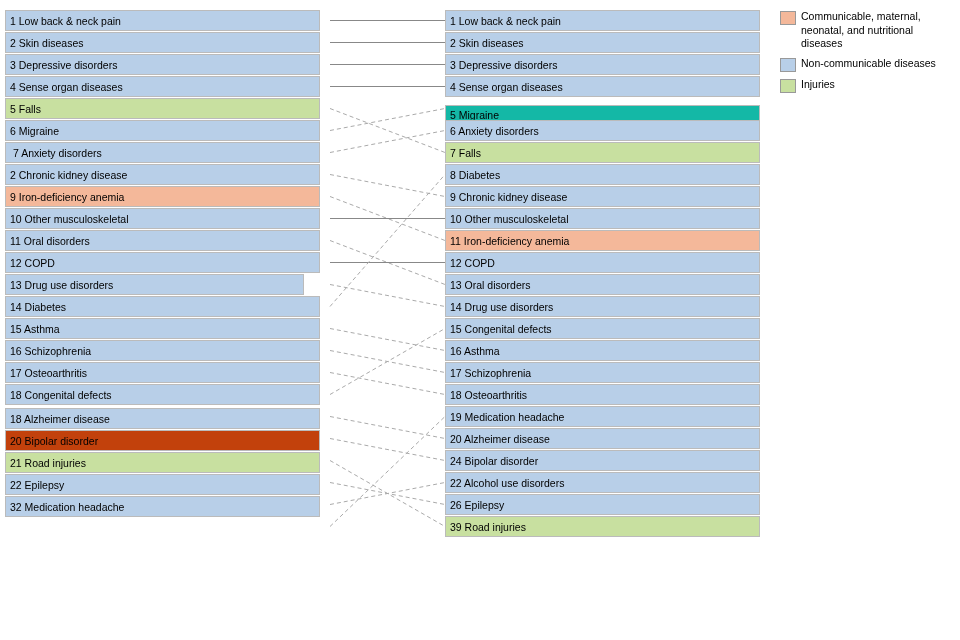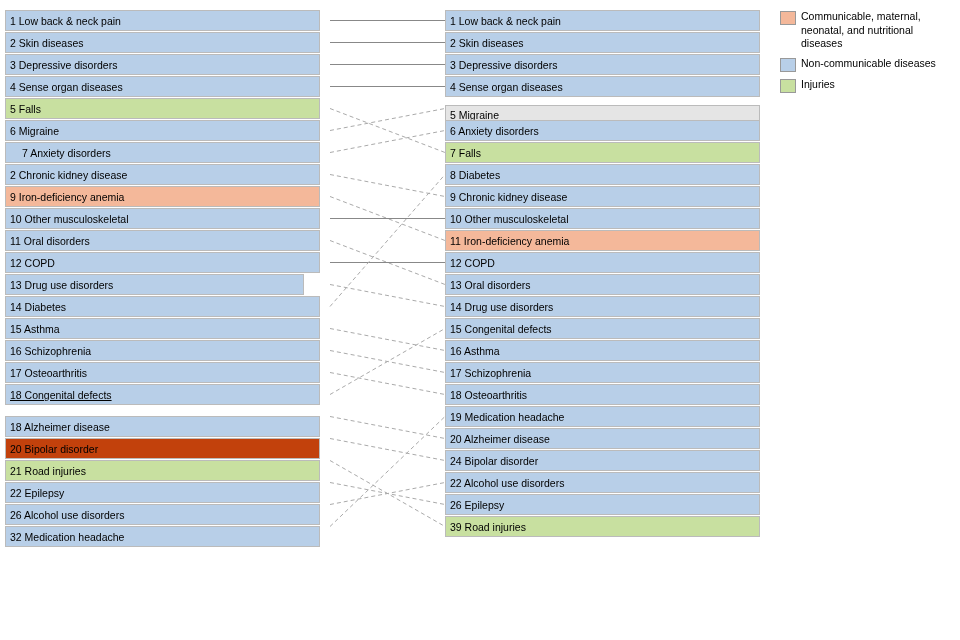--- a/index.html
+++ b/index.html
@@ -43,21 +43,21 @@
         <div style="height: 21px; margin-bottom: 1px; display: flex; align-items: center;">
           <div style="height: 21px; width: 315px; display: flex; align-items: center; padding-left: 4px; font-size: 10.5px; background: rgb(184, 207, 232); border: 1px solid rgb(187, 187, 187);">4 Sense organ diseases</div>
         </div>
         <div style="height: 21px; margin-bottom: 1px; display: flex; align-items: center;">
           <div style="height: 21px; width: 315px; display: flex; align-items: center; padding-left: 4px; font-size: 10.5px; background: rgb(200, 224, 160); border: 1px solid rgb(187, 187, 187);">5 Falls</div>
         </div>
         <div style="height: 21px; margin-bottom: 1px; display: flex; align-items: center;">
           <div style="height: 21px; width: 315px; display: flex; align-items: center; padding-left: 4px; font-size: 10.5px; background: rgb(184, 207, 232); border: 1px solid rgb(187, 187, 187);">6 Migraine</div>
         </div>
         <div style="height: 21px; margin-bottom: 1px; display: flex; align-items: center;">
-          <div style="height: 21px; width: 315px; display: flex; align-items: center; padding-left: 16px; font-size: 10.5px; background: rgb(184, 207, 232); border: 1px solid rgb(187, 187, 187);">7 Anxiety disorders</div>
+          <div style="height: 21px; width: 315px; display: flex; align-items: center; padding-left: 7px; font-size: 10.5px; background: rgb(184, 207, 232); border: 1px solid rgb(187, 187, 187);">7 Anxiety disorders</div>
         </div>
         <div style="height: 21px; margin-bottom: 1px; display: flex; align-items: center;">
           <div style="height: 21px; width: 315px; display: flex; align-items: center; padding-left: 4px; font-size: 10.5px; background: rgb(184, 207, 232); border: 1px solid rgb(187, 187, 187);">2 Chronic kidney disease</div>
         </div>
         <div style="height: 21px; margin-bottom: 1px; display: flex; align-items: center;">
           <div style="height: 21px; width: 315px; display: flex; align-items: center; padding-left: 4px; font-size: 10.5px; background: rgb(244, 184, 154); border: 1px solid rgb(187, 187, 187);">9 Iron-deficiency anemia</div>
         </div>
         <div style="height: 21px; margin-bottom: 1px; display: flex; align-items: center;">
           <div style="height: 21px; width: 315px; display: flex; align-items: center; padding-left: 4px; font-size: 10.5px; background: rgb(184, 207, 232); border: 1px solid rgb(187, 187, 187);">10 Other musculoskeletal</div>
         </div>
@@ -75,37 +75,34 @@
         </div>
         <div style="height: 21px; margin-bottom: 1px; display: flex; align-items: center;">
           <div style="height: 21px; width: 315px; display: flex; align-items: center; padding-left: 4px; font-size: 10.5px; background: rgb(184, 207, 232); border: 1px solid rgb(187, 187, 187);">15 Asthma</div>
         </div>
         <div style="height: 21px; margin-bottom: 1px; display: flex; align-items: center;">
           <div style="height: 21px; width: 315px; display: flex; align-items: center; padding-left: 4px; font-size: 10.5px; background: rgb(184, 207, 232); border: 1px solid rgb(187, 187, 187);">16 Schizophrenia</div>
         </div>
         <div style="height: 21px; margin-bottom: 1px; display: flex; align-items: center;">
           <div style="height: 21px; width: 315px; display: flex; align-items: center; padding-left: 4px; font-size: 10.5px; background: rgb(184, 207, 232); border: 1px solid rgb(187, 187, 187);">17 Osteoarthritis</div>
         </div>
-        <div style="height: 21px; margin-bottom: 11px; display: flex; align-items: center; text-decoration: underline;">
+        <div style="height: 21px; margin-bottom: 3px; display: flex; align-items: center;">
           <div style="height: 21px; width: 315px; display: flex; align-items: center; padding-left: 4px; font-size: 10.5px; background: rgb(184, 207, 232); border: 1px solid rgb(187, 187, 187);">18 Congenital defects</div>
         </div>
         <div style="height: 21px; margin-bottom: 1px; display: flex; align-items: center;">
           <div style="height: 21px; width: 315px; display: flex; align-items: center; padding-left: 4px; font-size: 10.5px; background: rgb(184, 207, 232); border: 1px solid rgb(187, 187, 187);">18 Alzheimer disease</div>
         </div>
         <div style="height: 21px; margin-bottom: 1px; display: flex; align-items: center;">
           <div style="height: 21px; width: 315px; display: flex; align-items: center; padding-left: 4px; font-size: 10.5px; background: #c2410c; border: 1px solid rgb(187, 187, 187);">20 Bipolar disorder</div>
         </div>
         <div style="height: 21px; margin-bottom: 1px; display: flex; align-items: center;">
           <div style="height: 21px; width: 315px; display: flex; align-items: center; padding-left: 4px; font-size: 10.5px; background: rgb(200, 224, 160); border: 1px solid rgb(187, 187, 187);">21 Road injuries</div>
         </div>
         <div style="height: 21px; margin-bottom: 1px; display: flex; align-items: center;">
           <div style="height: 21px; width: 315px; display: flex; align-items: center; padding-left: 4px; font-size: 10.5px; background: rgb(184, 207, 232); border: 1px solid rgb(187, 187, 187);">22 Epilepsy</div>
-        </div>
-        <div style="height: 21px; margin-bottom: 1px; display: flex; align-items: center;">
-          <div style="height: 21px; width: 315px; display: flex; align-items: center; padding-left: 4px; font-size: 10.5px; background: rgb(184, 207, 232); border: 1px solid rgb(187, 187, 187);">26 Alcohol use disorders</div>
         </div>
         <div style="height: 21px; margin-bottom: 1px; display: flex; align-items: center;">
           <div style="height: 21px; width: 315px; display: flex; align-items: center; padding-left: 4px; font-size: 10.5px; background: rgb(184, 207, 232); border: 1px solid rgb(187, 187, 187);">32 Medication headache</div>
         </div>
       </div>
 
     <svg id="connections-svg" style="width:115px; flex-shrink:0; overflow:visible;" height="538" viewBox="0 0 115 538">
         <line x1="0" y1="10.5" x2="115" y2="10.5" stroke="#888" stroke-width="1" stroke-dasharray="0"></line>
         <line x1="0" y1="32.5" x2="115" y2="32.5" stroke="#888" stroke-width="1" stroke-dasharray="0"></line>
         <line x1="0" y1="54.5" x2="115" y2="54.5" stroke="#888" stroke-width="1" stroke-dasharray="0"></line>
@@ -139,21 +136,21 @@
         <div style="height: 21px; margin-bottom: 1px; display: flex; align-items: center;">
           <div style="height: 21px; width: 315px; display: flex; align-items: center; padding-left: 4px; font-size: 10.5px; background: rgb(184, 207, 232); border: 1px solid rgb(187, 187, 187);">2 Skin diseases</div>
         </div>
         <div style="height: 21px; margin-bottom: 1px; display: flex; align-items: center;">
           <div style="height: 21px; width: 315px; display: flex; align-items: center; padding-left: 4px; font-size: 10.5px; background: rgb(184, 207, 232); border: 1px solid rgb(187, 187, 187);">3 Depressive disorders</div>
         </div>
         <div style="height: 21px; margin-bottom: 1px; display: flex; align-items: center;">
           <div style="height: 21px; width: 315px; display: flex; align-items: center; padding-left: 4px; font-size: 10.5px; background: rgb(184, 207, 232); border: 1px solid rgb(187, 187, 187);">4 Sense organ diseases</div>
         </div>
         <div style="height: 21px; margin-bottom: 1px; display: flex; align-items: center;">
-          <div style="height: 21px; width: 315px; display: flex; align-items: center; padding-left: 4px; font-size: 10.5px; background: #e5e5e5; border: 1px solid rgb(187, 187, 187); margin-top: 13px;">5 Migraine</div>
+          <div style="height: 21px; width: 315px; display: flex; align-items: center; padding-left: 4px; font-size: 10.5px; background: #14b8a6; border: 1px solid rgb(187, 187, 187); margin-top: 13px;">5 Migraine</div>
         </div>
         <div style="height: 21px; margin-bottom: 1px; display: flex; align-items: center;">
           <div style="height: 21px; width: 315px; display: flex; align-items: center; padding-left: 4px; font-size: 10.5px; background: rgb(184, 207, 232); border: 1px solid rgb(187, 187, 187);">6 Anxiety disorders</div>
         </div>
         <div style="height: 21px; margin-bottom: 1px; display: flex; align-items: center;">
           <div style="height: 21px; width: 315px; display: flex; align-items: center; padding-left: 4px; font-size: 10.5px; background: rgb(200, 224, 160); border: 1px solid rgb(187, 187, 187);">7 Falls</div>
         </div>
         <div style="height: 21px; margin-bottom: 1px; display: flex; align-items: center;">
           <div style="height: 21px; width: 315px; display: flex; align-items: center; padding-left: 4px; font-size: 10.5px; background: rgb(184, 207, 232); border: 1px solid rgb(187, 187, 187);">8 Diabetes</div>
         </div>

